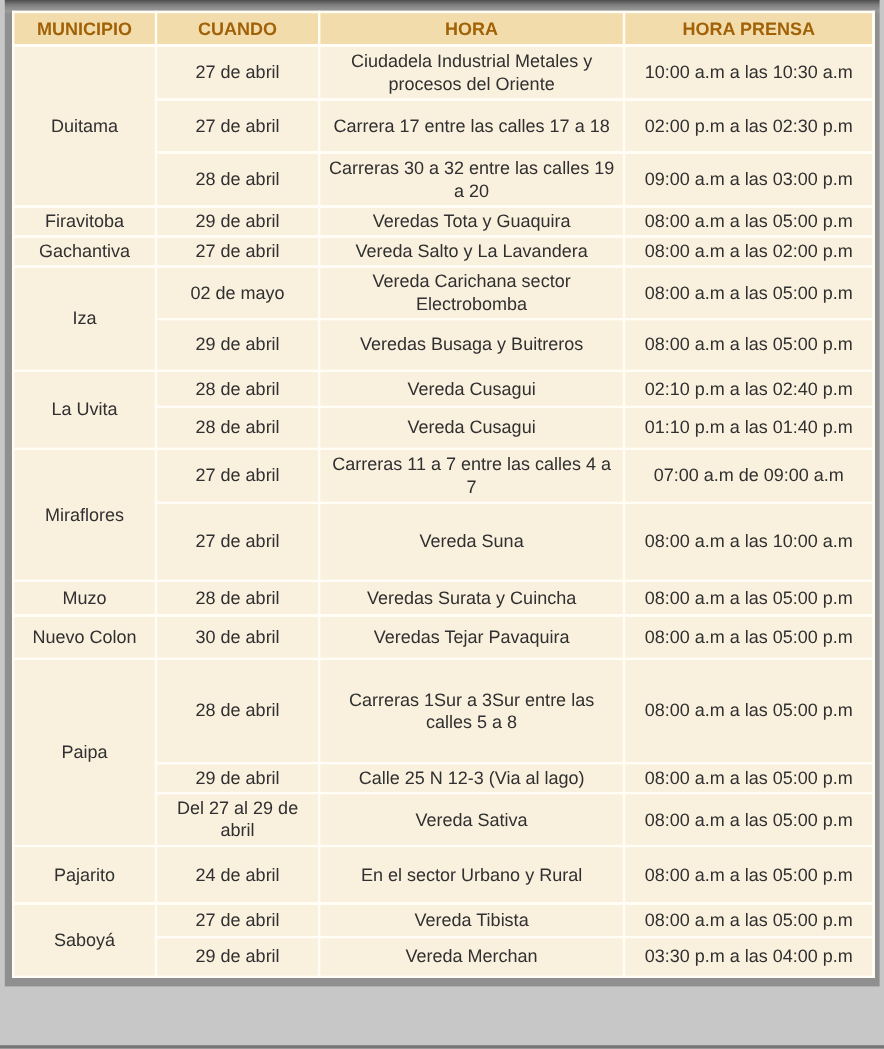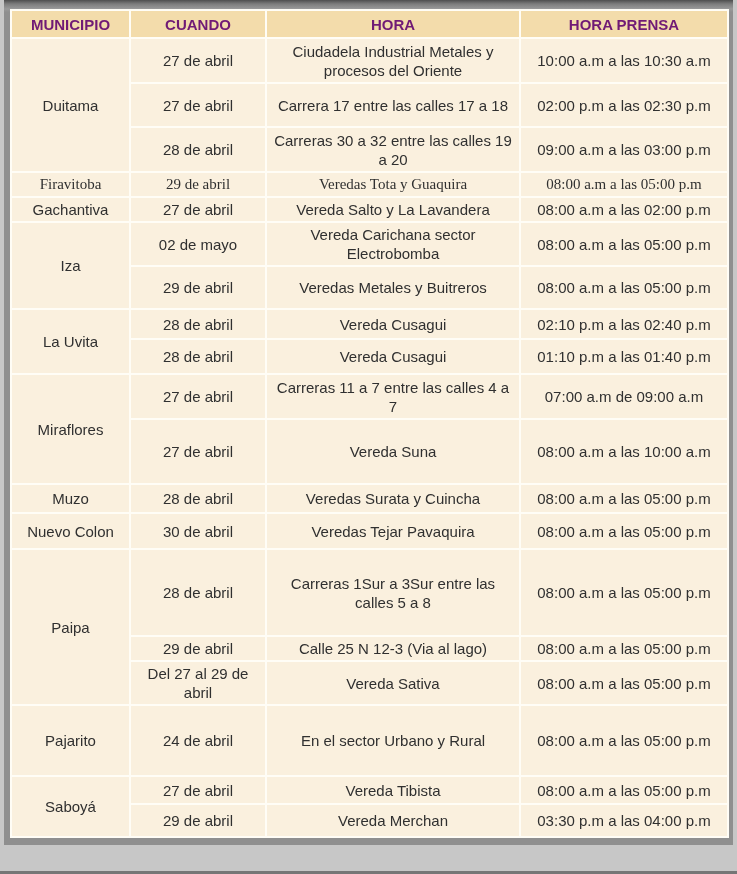--- a/index.html
+++ b/index.html
@@ -29,21 +29,21 @@
   }
   th, td {
     border: 2px solid #fffdf6;
     text-align: center;
     vertical-align: middle;
     padding: 2px 4px;
     overflow: hidden;
   }
   th {
     background: #f3dcab;
-    color: #701a75;
+    color: #a16207;
     font-size: 15px;
     font-weight: bold;
     height: 22px;
   }
   td {
     background: #faf0de;
     color: #303030;
     font-size: 15px;
     line-height: 19px;
     font-weight: normal;
@@ -86,41 +86,41 @@
         <tr style="height: 44px;">
           <td>27 de abril</td>
           <td>Carrera 17 entre las calles 17 a 18</td>
           <td>02:00 p.m a las 02:30 p.m</td>
         </tr>
         <tr style="height: 45px;">
           <td>28 de abril</td>
           <td>Carreras 30 a 32 entre las calles 19 a 20</td>
           <td>09:00 a.m a las 03:00 p.m</td>
         </tr>
-        <tr style="height: 22px; font-family: Liberation Serif, serif;">
+        <tr style="height: 22px;">
           <td rowspan="1">Firavitoba</td>
           <td>29 de abril</td>
           <td>Veredas Tota y Guaquira</td>
           <td>08:00 a.m a las 05:00 p.m</td>
         </tr>
         <tr style="height: 23px;">
           <td rowspan="1">Gachantiva</td>
           <td>27 de abril</td>
           <td>Vereda Salto y La Lavandera</td>
           <td>08:00 a.m a las 02:00 p.m</td>
         </tr>
         <tr style="height: 44px;">
           <td rowspan="2">Iza</td>
           <td>02 de mayo</td>
           <td>Vereda Carichana sector Electrobomba</td>
           <td>08:00 a.m a las 05:00 p.m</td>
         </tr>
         <tr style="height: 43px;">
           <td>29 de abril</td>
-          <td>Veredas Metales y Buitreros</td>
+          <td>Veredas Busaga y Buitreros</td>
           <td>08:00 a.m a las 05:00 p.m</td>
         </tr>
         <tr style="height: 30px;">
           <td rowspan="2">La Uvita</td>
           <td>28 de abril</td>
           <td>Vereda Cusagui</td>
           <td>02:10 p.m a las 02:40 p.m</td>
         </tr>
         <tr style="height: 35px;">
           <td>28 de abril</td>
@@ -159,21 +159,21 @@
         <tr style="height: 25px;">
           <td>29 de abril</td>
           <td>Calle 25 N 12-3 (Via al lago)</td>
           <td>08:00 a.m a las 05:00 p.m</td>
         </tr>
         <tr style="height: 32px;">
           <td>Del 27 al 29 de abril</td>
           <td>Vereda Sativa</td>
           <td>08:00 a.m a las 05:00 p.m</td>
         </tr>
-        <tr style="height: 71px;">
+        <tr style="height: 48px;">
           <td rowspan="1">Pajarito</td>
           <td>24 de abril</td>
           <td>En el sector Urbano y Rural</td>
           <td>08:00 a.m a las 05:00 p.m</td>
         </tr>
         <tr style="height: 28px;">
           <td rowspan="2">Saboyá</td>
           <td>27 de abril</td>
           <td>Vereda Tibista</td>
           <td>08:00 a.m a las 05:00 p.m</td>

